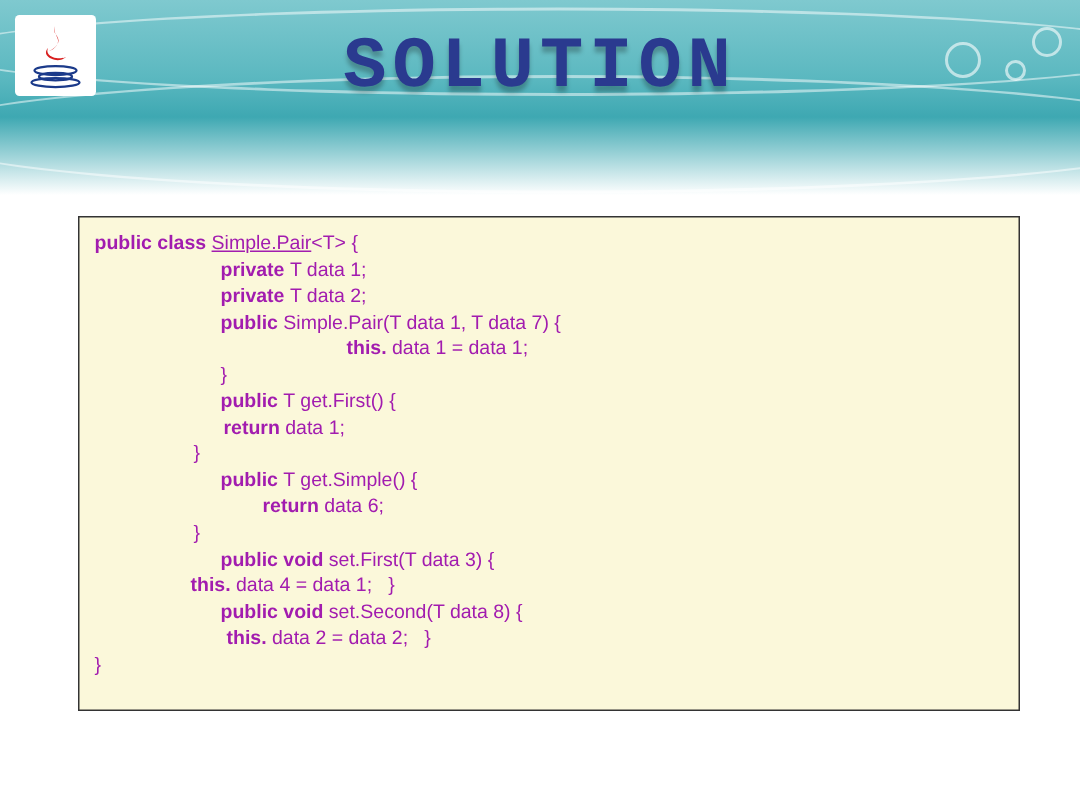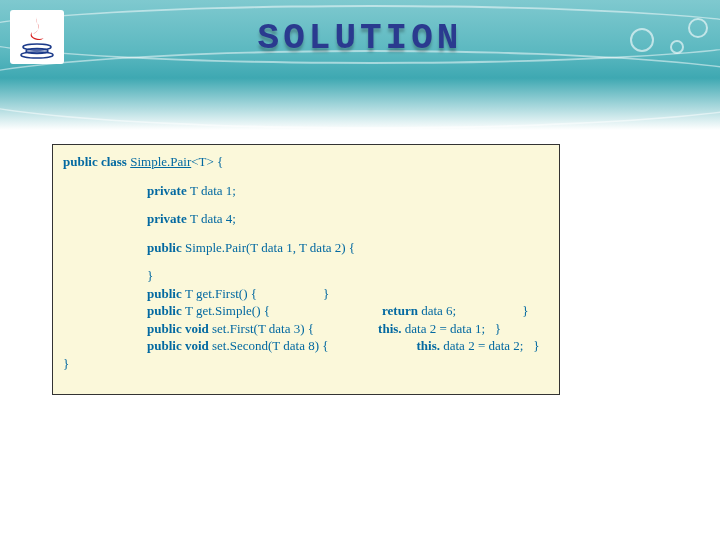--- a/index.html
+++ b/index.html
@@ -61,44 +61,44 @@
   }
   .logo svg { width: 46px; height: 46px; }
   .title {
     position: absolute;
     top: 18px;
     left: 0;
     width: 100%;
     text-align: center;
     font-family: "Courier New", monospace;
     font-weight: bold;
-    font-size: 36px;
+    font-size: 48px;
     letter-spacing: 4px;
     color: #2a3a8f;
     text-shadow: 0 4px 3px rgba(0,0,0,0.25);
   }
   .code-box {
     position: absolute;
     top: 144px;
     left: 52px;
-    width: 508px;
+    width: 628px;
     background: #fbf8da;
     border: 1px solid #333333;
     padding: 8px 10px 22px 10px;
-    font-family: Liberation Serif, serif;
+    font-family: Liberation Sans, sans-serif;
     font-size: 13px;
     line-height: 1.35;
-    color: #0369a1;
+    color: #a21caf;
   }
   .code-line { white-space: pre; }
   .kw { font-weight: bold; }
   .cls { text-decoration: underline; }
-  .in1 { padding-left: 84px; margin-top: 11px; }
+  .in1 { padding-left: 84px; }
   .in2 { padding-left: 168px; }
-  .multi { display: flex; }
+  .multi { display: flex; flex-direction: column; }
   .seg { white-space: pre; }
   .multi .first { padding-left: 84px; }
 </style>
 </head>
 <body>
 
 <div class="header-bg">
   <div class="bubble b1"></div>
   <div class="bubble b2"></div>
   <div class="bubble b3"></div>
@@ -112,34 +112,36 @@
     <ellipse cx="23" cy="37" rx="11" ry="2.5" fill="none" stroke="#1b3a8a" stroke-width="1.5"></ellipse>
     <ellipse cx="23" cy="41" rx="16" ry="3" fill="none" stroke="#1b3a8a" stroke-width="1.5"></ellipse>
   </svg>
 </div>
 
 <div class="title">SOLUTION</div>
 
 <div class="code-box">
   <div class="code-line"><span class="kw">public class </span><span class="cls">Simple.Pair</span><span>&lt;T&gt; {</span></div>
   <div class="code-line in1"><span class="kw">private </span><span>T data 1;</span></div>
-  <div class="code-line in1"><span class="kw">private </span><span>T data 4;</span></div>
-  <div class="code-line in1"><span class="kw">public </span><span>Simple.Pair(T data 1, T data 2) {</span></div>
+  <div class="code-line in1"><span class="kw">private </span><span>T data 2;</span></div>
+  <div class="code-line in1"><span class="kw">public </span><span>Simple.Pair(T data 1, T data 7) {</span></div>
+  <div class="code-line in2"><span class="kw">this. </span><span>data 1 = data 1;</span></div>
   <div class="code-line in1"><span>}</span></div>
   <div class="multi">
     <span class="seg first"><span class="kw">public </span><span>T get.First() {</span></span>
+    <span class="seg" style="padding-left:86px;"><span class="kw">return </span><span>data 1;</span></span>
     <span class="seg" style="padding-left:66px;">}</span>
   </div>
   <div class="multi">
     <span class="seg first"><span class="kw">public </span><span>T get.Simple() {</span></span>
     <span class="seg" style="padding-left:112px;"><span class="kw">return </span><span>data 6;</span></span>
     <span class="seg" style="padding-left:66px;">}</span>
   </div>
   <div class="multi">
     <span class="seg first"><span class="kw">public void </span><span>set.First(T data 3) {</span></span>
-    <span class="seg" style="padding-left:64px;"><span class="kw">this. </span><span>data 2 = data 1;   }</span></span>
+    <span class="seg" style="padding-left:64px;"><span class="kw">this. </span><span>data 4 = data 1;   }</span></span>
   </div>
   <div class="multi">
     <span class="seg first"><span class="kw">public void </span><span>set.Second(T data 8) {</span></span>
     <span class="seg" style="padding-left:88px;"><span class="kw">this. </span><span>data 2 = data 2;   }</span></span>
   </div>
   <div class="code-line"><span>}</span></div>
 </div>
 
 </body></html>

